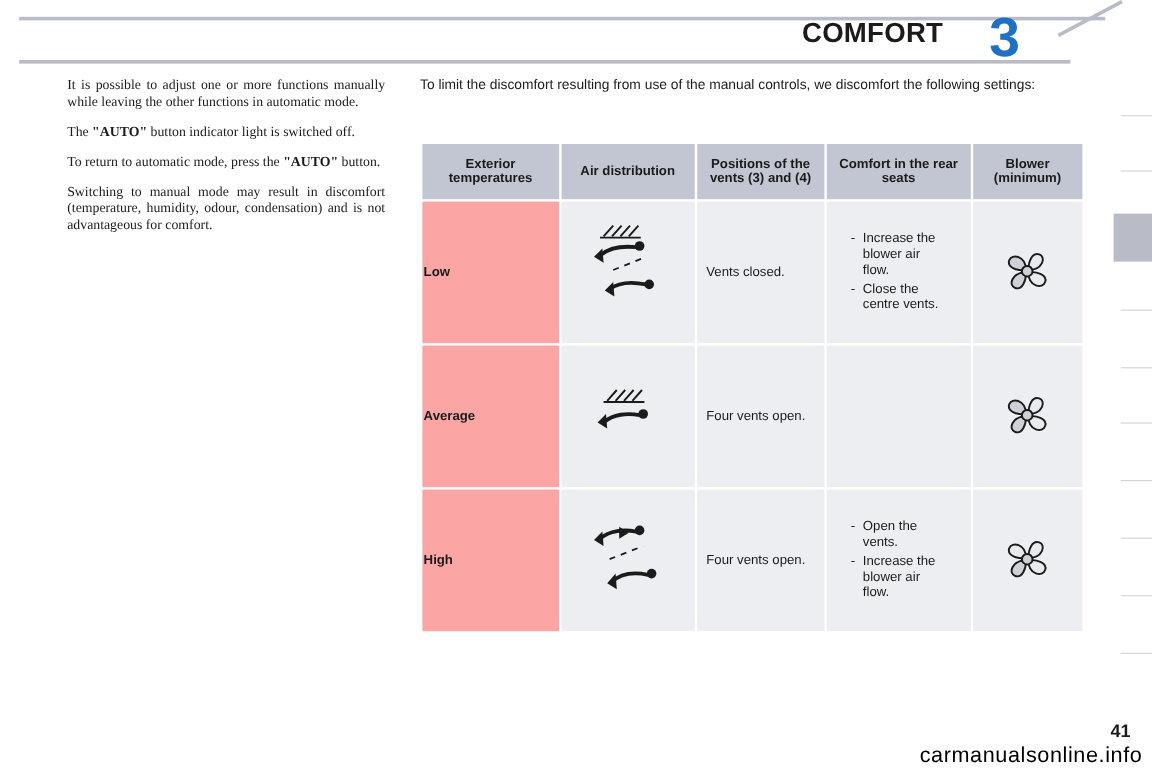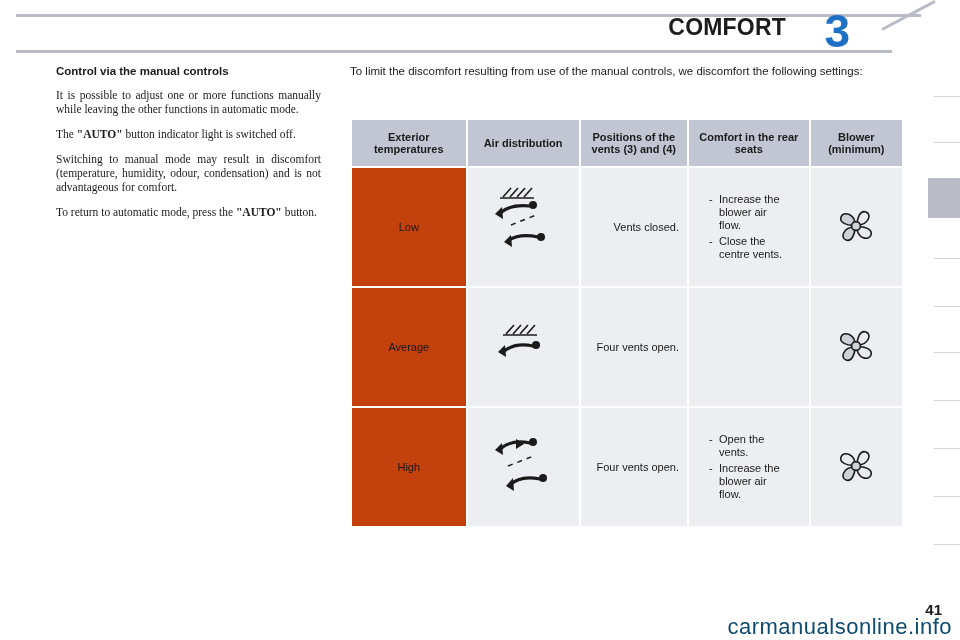--- a/index.html
+++ b/index.html
@@ -69,27 +69,27 @@
   .table td,.table th{
     vertical-align:middle;
     font-size:11px;color:#1b1b1b;
   }
   th.head{
     background:#c2c5d2;
     font-weight:bold;text-align:center;
     height:40px;padding:3px 4px;
   }
   td.rowlabel{
-    background:#c2410c;
-    font-weight:normal;text-align:center;
+    background:#fca5a5;
+    font-weight:bold;
     width:114px;
   }
   td.cell{
     background:#edeef1;
-    text-align:right;
+    text-align:left;
     padding:6px 8px;
   }
   td.cell.left{
     text-align:left;
   }
   .w1{width:114px;}
   .w2{width:108px;}
   .w3{width:110px;}
   .w4{width:118px;}
   .w5{width:88px;}
@@ -106,21 +106,21 @@
     content:"-";position:absolute;left:0;top:0;
   }
 
   
   .pagenum{
     position:absolute;right:18px;bottom:22px;
     font-size:15px;font-weight:bold;color:#1b1b1b;margin-top:27px;
   }
   .watermark{
     position:absolute;right:8px;bottom:0px;
-    font-size:22px;color:#0c4a6e;
+    font-size:18px;color:#000000;
     font-family:"Liberation Sans", sans-serif;
     letter-spacing:.5px;
   }
   svg{display:block;}
 </style>
 </head>
 <body>
 
 <div class="header">
   <div class="hdr-rule-top"></div>
@@ -135,25 +135,24 @@
 <div class="edge-line" style="top:142px;"></div>
 <div class="edge-line" style="top:258px;"></div>
 <div class="edge-line" style="top:306px;"></div>
 <div class="edge-line" style="top:352px;"></div>
 <div class="edge-line" style="top:400px;"></div>
 <div class="edge-line" style="top:448px;"></div>
 <div class="edge-line" style="top:496px;"></div>
 <div class="edge-line" style="top:544px;"></div>
 
 <div class="left-col">
-  <h3>Control via the manual controls</h3>
   <p>It is possible to adjust one or more functions manually while leaving the other functions in automatic mode.</p>
   <p><span>The </span><span class="bold">"AUTO"</span><span> button indicator light is switched off.</span></p>
+  <p><span>To return to automatic mode, press the </span><span class="bold">"AUTO"</span><span> button.</span></p>
   <p>Switching to manual mode may result in discomfort (temperature, humidity, odour, condensation) and is not advantageous for comfort.</p>
-  <p><span>To return to automatic mode, press the </span><span class="bold">"AUTO"</span><span> button.</span></p>
 </div>
 
 <div class="intro">To limit the discomfort resulting from use of the manual controls, we discomfort the following settings:</div>
 
 <table class="table">
   <thead>
     <tr>
       <th class="head w1">Exterior temperatures</th>
       <th class="head w2">Air distribution</th>
       <th class="head w3">Positions of the vents (3) and (4)</th>

